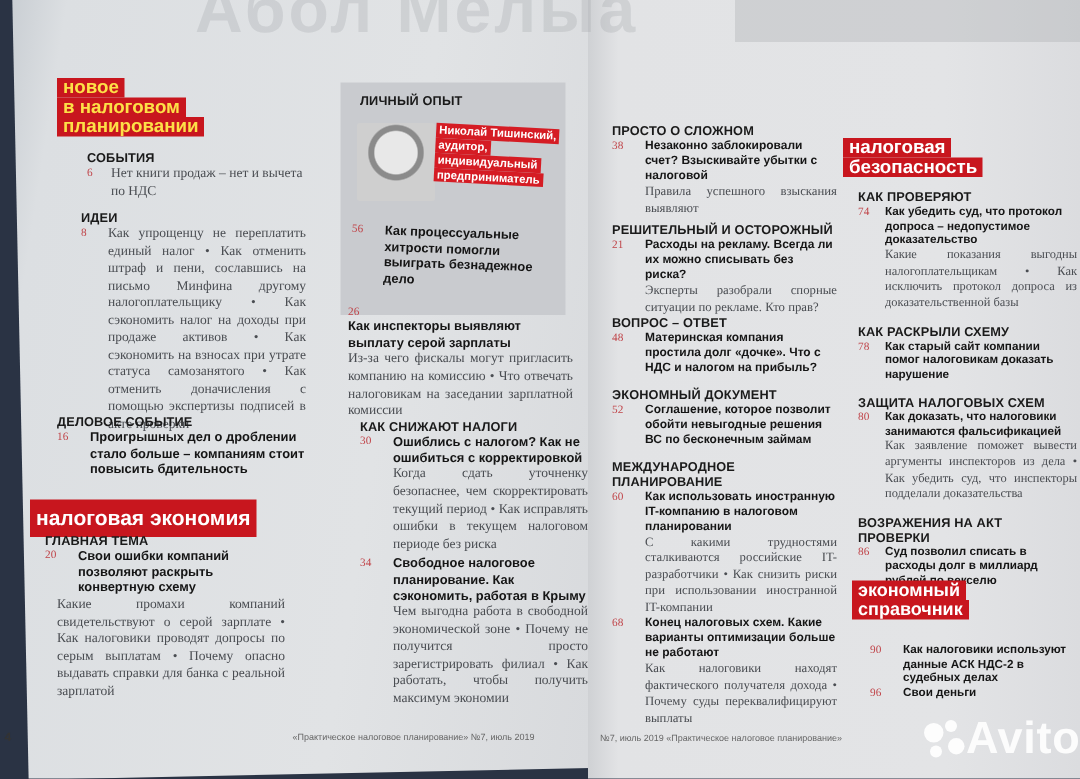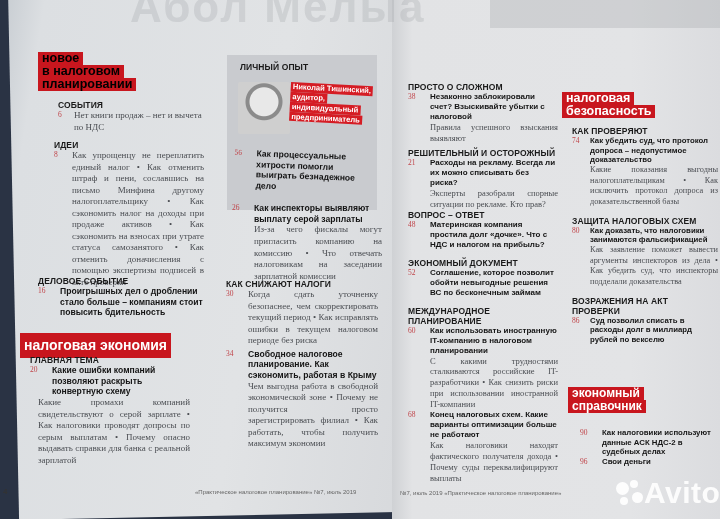--- a/index.html
+++ b/index.html
@@ -56,21 +56,21 @@
   </style>
 </head>
 <body>
 
 <div class="spread">
   <div class="page-left"></div>
   <div class="page-right"></div>
   <div class="ghost-title">Абол Мелыа</div>
   <div class="ghost-bar"></div>
 
-  <div class="abs rubric-block" style="left:38px;top:52px;color:#000000;font-weight:bold;font-size:12.5px;line-height:13px;">
+  <div class="abs rubric-block" style="left:38px;top:52px;color:#fde047;font-weight:bold;font-size:12.5px;line-height:13px;">
     <div>новое</div>
     <div>в налоговом</div>
     <div>планировании</div>
   </div>
 
   <div class="abs" style="left:58px;top:100px;width:150px;">
     <div class="sec">СОБЫТИЯ</div>
     <div class="entry">
       <span class="pg" style="width:16px">6</span>
       <span class="desc body" style="text-align:left">Нет книги продаж – нет и вычета по НДС</span>
@@ -95,21 +95,21 @@
 
   <div class="abs" style="left:20px;top:333px;">
     <span class="rubric" style="font-size:14px;padding:5px 4px;">налоговая экономия</span>
   </div>
 
   <div class="abs" style="left:30px;top:355px;width:160px;">
     <div class="sec">ГЛАВНАЯ ТЕМА</div>
     <div class="entry">
       <span class="pg">20</span>
       <span class="body">
-        <span class="art" style="display:block">Какие ошибки компаний позволяют раскрыть конвертную схему</span>
+        <span class="art" style="display:block">Свои ошибки компаний позволяют раскрыть конвертную схему</span>
         <span class="desc" style="display:block;margin-left:-14px">Какие промахи компаний свидетельствуют о серой зарплате • Как налоговики проводят допросы по серым выплатам • Почему опасно выдавать справки для банка с реальной зарплатой</span>
       </span>
     </div>
   </div>
 
   <div class="abs" style="left:3px;top:487px;font-size:8px;font-weight:bold;color:#333;">4</div>
   <div class="abs footer-text" style="left:195px;top:489px;">«Практическое налоговое планирование»   №7, июль 2019</div>
 
   <div class="grey-box"></div>
   <div class="abs sec" style="left:240px;top:62px;">ЛИЧНЫЙ ОПЫТ</div>
@@ -118,33 +118,34 @@
     <div>Николай Тишинский,</div>
     <div>аудитор,</div>
     <div>индивидуальный</div>
     <div>предприниматель</div>
   </div>
   <div class="abs entry" style="left:234px;top:150px;width:140px;transform:rotate(2deg);">
     <span class="pg">56</span>
     <span class="art body">Как процессуальные хитрости помогли выиграть безнадежное дело</span>
   </div>
 
-  <div class="abs entry" style="left:232px;top:203px;width:150px;">
+  <div class="abs entry" style="left:232px;top:203px;width:150px;flex-direction:column;">
     <span class="pg">26</span>
     <span class="body">
       <span class="art" style="display:block">Как инспекторы выявляют выплату серой зарплаты</span>
       <span class="desc" style="display:block">Из-за чего фискалы могут пригласить компанию на комиссию • Что отвечать налоговикам на заседании зарплатной комиссии</span>
     </span>
   </div>
 
-  <div class="abs" style="left:226px;top:279px;width:152px;">
+  <div class="abs" style="left:240px;top:279px;width:152px;">
     <div class="sec">КАК СНИЖАЮТ НАЛОГИ</div>
     <div class="entry">
       <span class="pg">30</span>
       <span class="body">
+        <span class="art" style="display:block">Ошиблись с налогом? Как не ошибиться с корректировкой</span>
         <span class="desc" style="display:block">Когда сдать уточненку безопаснее, чем скорректировать текущий период • Как исправлять ошибки в текущем налоговом периоде без риска</span>
       </span>
     </div>
     <div class="entry" style="margin-top:2px">
       <span class="pg">34</span>
       <span class="body">
         <span class="art" style="display:block">Свободное налоговое планирование. Как сэкономить, работая в Крыму</span>
         <span class="desc" style="display:block">Чем выгодна работа в свободной экономической зоне • Почему не получится просто зарегистрировать филиал • Как работать, чтобы получить максимум экономии</span>
       </span>
     </div>
@@ -216,20 +217,27 @@
       <div class="sec">КАК ПРОВЕРЯЮТ</div>
       <div class="entry">
         <span class="pg" style="width:18px">74</span>
         <span class="body">
           <span class="art" style="display:block;font-size:7.8px">Как убедить суд, что протокол допроса – недопустимое доказательство</span>
           <span class="desc" style="display:block;font-size:8.3px">Какие показания выгодны налогоплательщикам • Как исключить протокол допроса из доказательственной базы</span>
         </span>
       </div>
     </div>
     <div style="margin-top:8px">
+      <div class="sec">КАК РАСКРЫЛИ СХЕМУ</div>
+      <div class="entry">
+        <span class="pg" style="width:18px">78</span>
+        <span class="art body" style="font-size:7.8px">Как старый сайт компании помог налоговикам доказать нарушение</span>
+      </div>
+    </div>
+    <div style="margin-top:8px">
       <div class="sec">ЗАЩИТА НАЛОГОВЫХ СХЕМ</div>
       <div class="entry">
         <span class="pg" style="width:18px">80</span>
         <span class="body">
           <span class="art" style="display:block;font-size:7.8px">Как доказать, что налоговики занимаются фальсификацией</span>
           <span class="desc" style="display:block;font-size:8.3px">Как заявление поможет вывести аргументы инспекторов из дела • Как убедить суд, что инспекторы подделали доказательства</span>
         </span>
       </div>
     </div>
     <div style="margin-top:8px">

